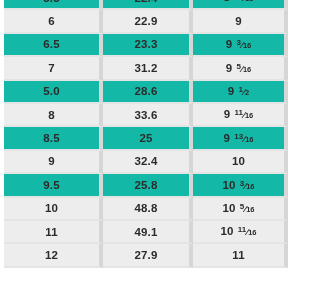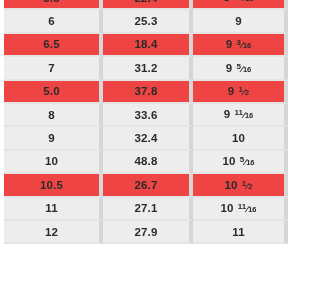--- a/index.html
+++ b/index.html
@@ -37,21 +37,21 @@
   #size-chart-table col.c-in   { width: 95px; }
 
   #size-chart-table td {
     height: 21.4px;
     padding: 0 2px;
     text-align: center;
     vertical-align: middle;
     font-size: 11.5px;
     font-weight: bold;
     color: #2b2b2b;
-    background: #ef4444;
+    background: #14b8a6;
     border-right: 4px solid #d6d6d6;
     border-bottom: 2px solid #e4e4e4;
     white-space: nowrap;
     overflow: hidden;
     letter-spacing: 0.1px;
   }
 
   #size-chart-table td:last-child {
     border-right: 4px solid #d6d6d6;
   }
@@ -90,61 +90,66 @@
       <col class="c-in">
     </colgroup>
     <tbody id="size-chart-body">
         <tr>
           <td>5.5</td>
           <td>22.4</td>
           <td><span>8</span> <span class="frac"><span class="num">13</span><span class="sol">⁄</span><span class="den">16</span></span></td>
         </tr>
         <tr class="row-shaded">
           <td>6</td>
-          <td>25.3</td>
+          <td>22.9</td>
           <td>9</td>
         </tr>
         <tr>
           <td>6.5</td>
-          <td>18.4</td>
+          <td>23.3</td>
           <td><span>9</span> <span class="frac"><span class="num">3</span><span class="sol">⁄</span><span class="den">16</span></span></td>
         </tr>
         <tr class="row-shaded">
           <td>7</td>
           <td>31.2</td>
           <td><span>9</span> <span class="frac"><span class="num">5</span><span class="sol">⁄</span><span class="den">16</span></span></td>
         </tr>
         <tr>
           <td>5.0</td>
-          <td>37.8</td>
+          <td>28.6</td>
           <td><span>9</span> <span class="frac"><span class="num">1</span><span class="sol">⁄</span><span class="den">2</span></span></td>
         </tr>
         <tr class="row-shaded">
           <td>8</td>
           <td>33.6</td>
           <td><span>9</span> <span class="frac"><span class="num">11</span><span class="sol">⁄</span><span class="den">16</span></span></td>
         </tr>
+        <tr>
+          <td>8.5</td>
+          <td>25</td>
+          <td><span>9</span> <span class="frac"><span class="num">13</span><span class="sol">⁄</span><span class="den">16</span></span></td>
+        </tr>
         <tr class="row-shaded">
           <td>9</td>
           <td>32.4</td>
           <td>10</td>
+        </tr>
+        <tr>
+          <td>9.5</td>
+          <td>25.8</td>
+          <td><span>10</span> <span class="frac"><span class="num">3</span><span class="sol">⁄</span><span class="den">16</span></span></td>
         </tr>
         <tr class="row-shaded">
           <td>10</td>
           <td>48.8</td>
           <td><span>10</span> <span class="frac"><span class="num">5</span><span class="sol">⁄</span><span class="den">16</span></span></td>
         </tr>
-        <tr>
-          <td>10.5</td>
-          <td>26.7</td>
-          <td><span>10</span> <span class="frac"><span class="num">1</span><span class="sol">⁄</span><span class="den">2</span></span></td>
-        </tr>
         <tr class="row-shaded">
           <td>11</td>
-          <td>27.1</td>
+          <td>49.1</td>
           <td><span>10</span> <span class="frac"><span class="num">11</span><span class="sol">⁄</span><span class="den">16</span></span></td>
         </tr>
         <tr class="row-shaded">
           <td>12</td>
           <td>27.9</td>
           <td>11</td>
         </tr>
       </tbody>
   </table>
 </div>

